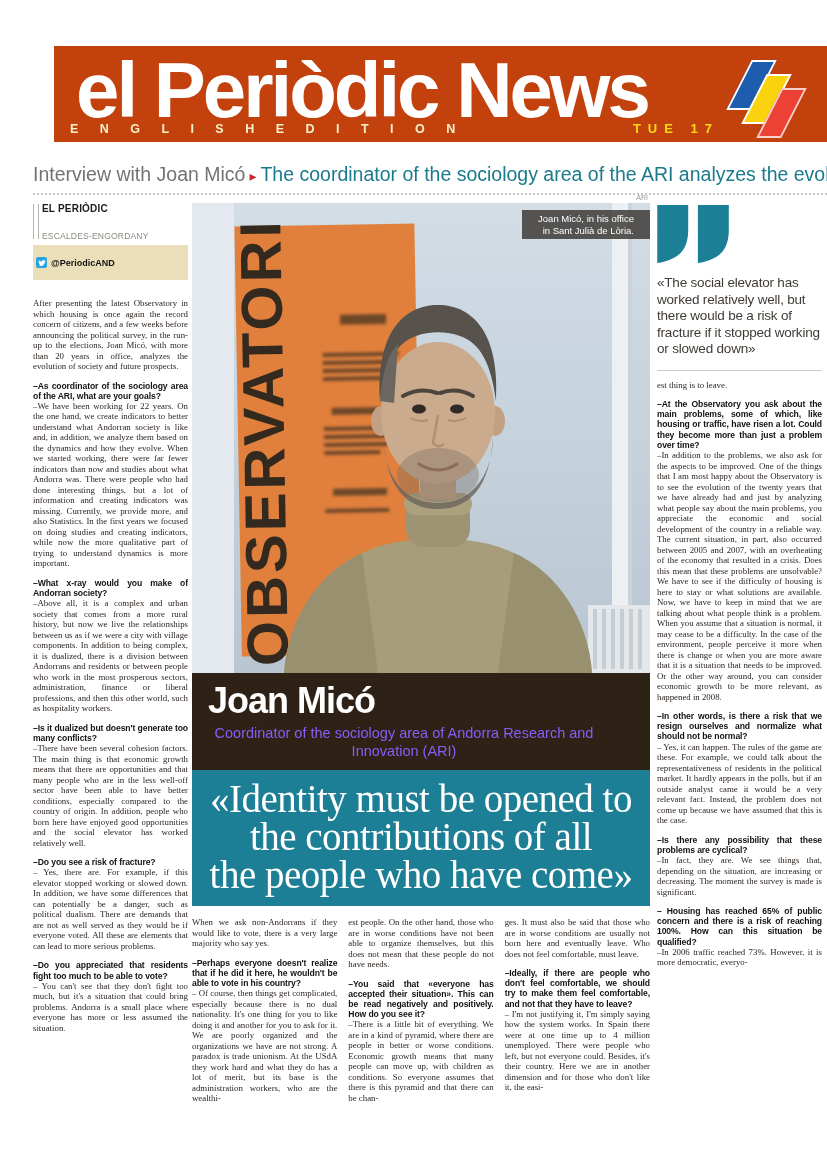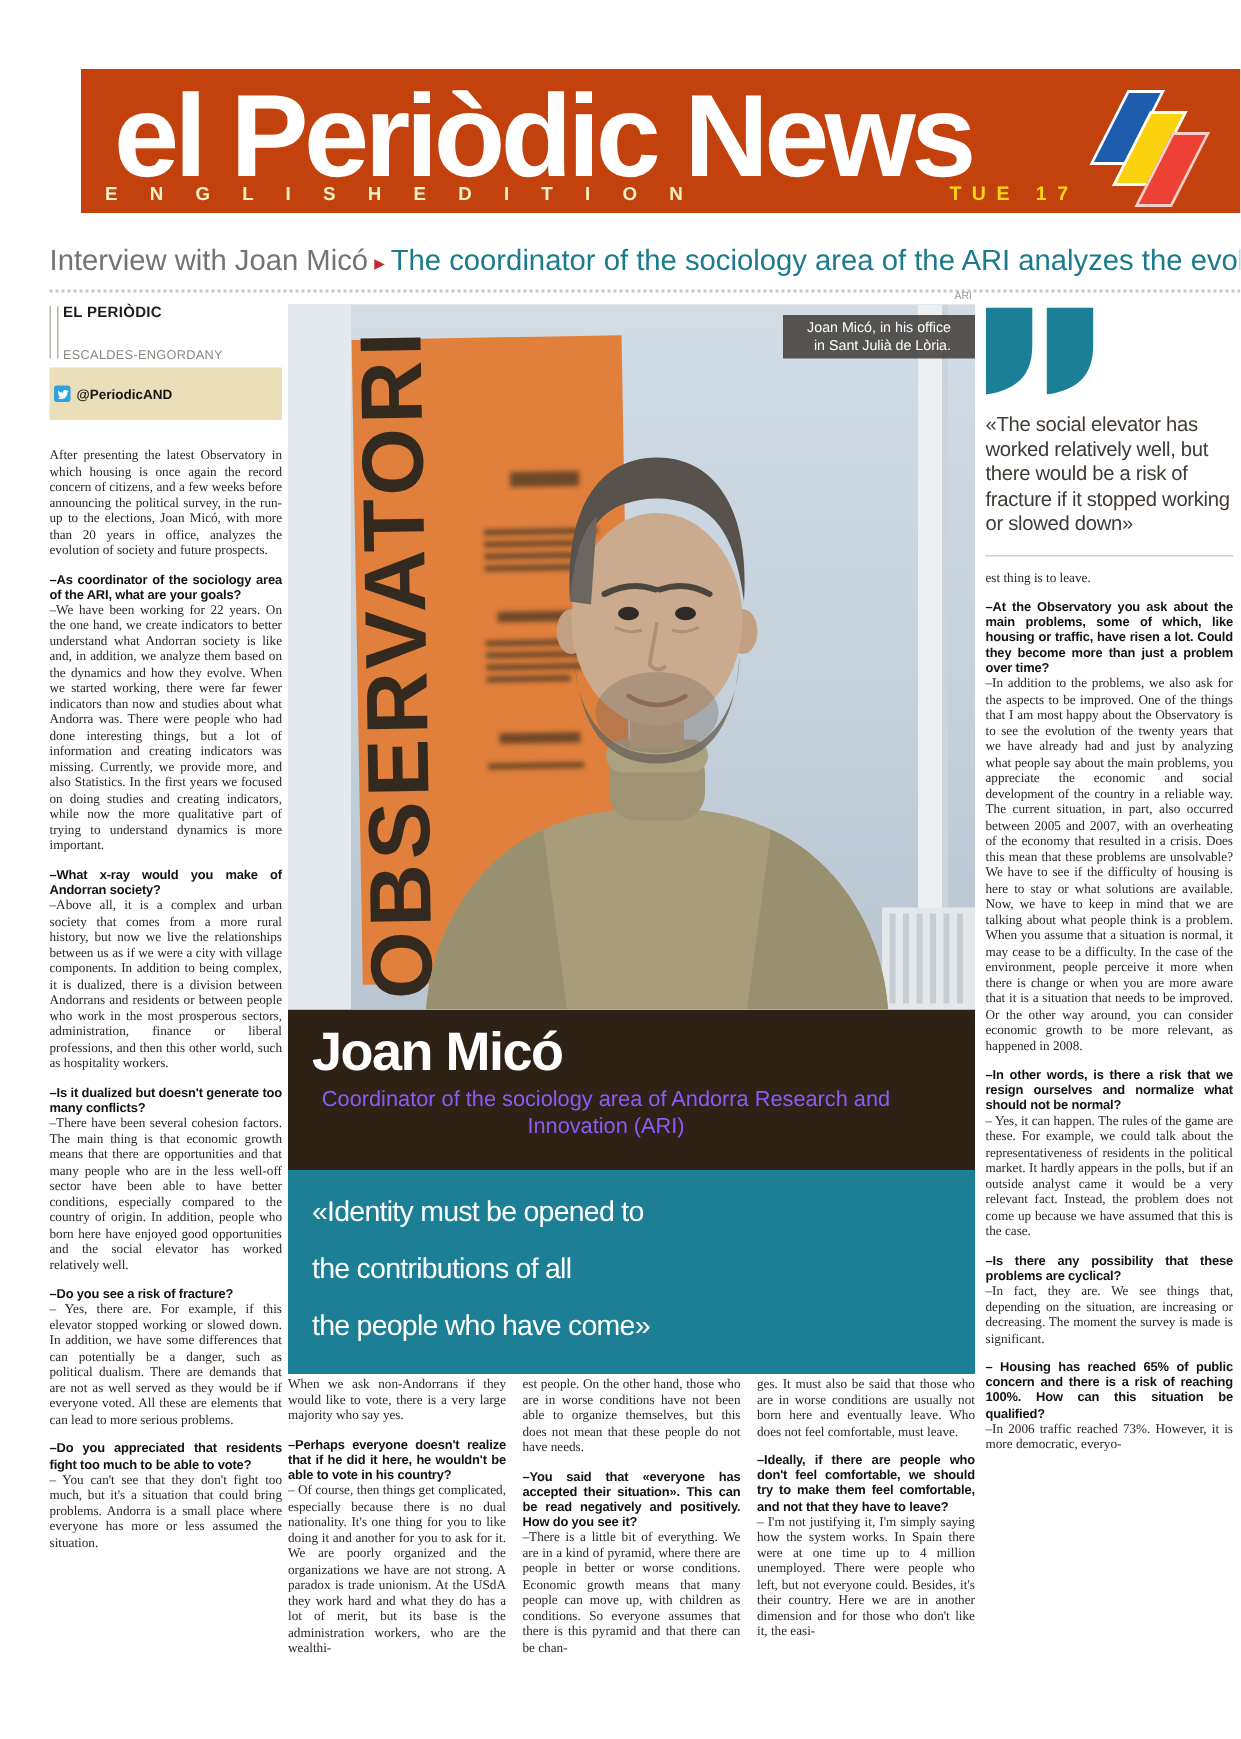--- a/index.html
+++ b/index.html
@@ -50,26 +50,26 @@
   .twitter .handle { font-size:9px; font-weight:bold; color:#15130f; }
   .col1 .colbody { margin-top:18px; }
 
   
   .photo-wrap { position:absolute; left:192px; top:203px; width:458px; }
   .credit { position:absolute; top:-9px; right:2px; font-size:7px; color:#9a9a98; }
   .photo { position:relative; width:458px; height:470px; overflow:hidden; background:#c7d2dc; }
   .photo svg { display:block; }
   .caption { position:absolute; top:7px; right:0; width:96px; background:rgba(66,64,60,0.88);
              color:#fff; font-size:9.5px; line-height:11.5px; text-align:right; padding:3px 16px; }
-  .nameband { background:#2e2115; color:#fff; padding:8px 16px 20px; }
+  .nameband { background:#2e2115; color:#fff; padding:8px 16px 10px; }
   .name { font-size:36px; font-weight:bold; letter-spacing:-1px; line-height:40px; }
   .role { font-size:14.5px; line-height:18px; margin-top:3px; color:#8b5cf6; max-width:392px;text-align:center; }
   .quoteband { background:#1d7f95; color:#fff; padding:10px 16px 12px; }
-  .qtext { font-family:Liberation Sans, sans-serif; font-size:19px; line-height:38px;
-           letter-spacing:-0.5px; white-space:pre-line; }
+  .qtext { font-family:Liberation Serif, serif; font-size:39px; line-height:38px;
+           letter-spacing:-0.5px; white-space:pre-line;text-align:center; }
 
   
   .undercols { position:absolute; left:192px; top:917px; width:458px; display:flex; gap:11px; }
   .ucol { flex:1 1 0; min-width:0; }
 
   
   .col5 { position:absolute; left:657px; top:203px; width:165px; }
   .bigquote { width:74px; height:58px; margin:2px 0 12px; display:block; }
   .pullquote { font-size:13.5px; line-height:16.5px; color:#403b36; letter-spacing:-0.2px; }
   .rule { border:none; border-top:1px solid #cfcbc5; margin:12px 0 9px; }

